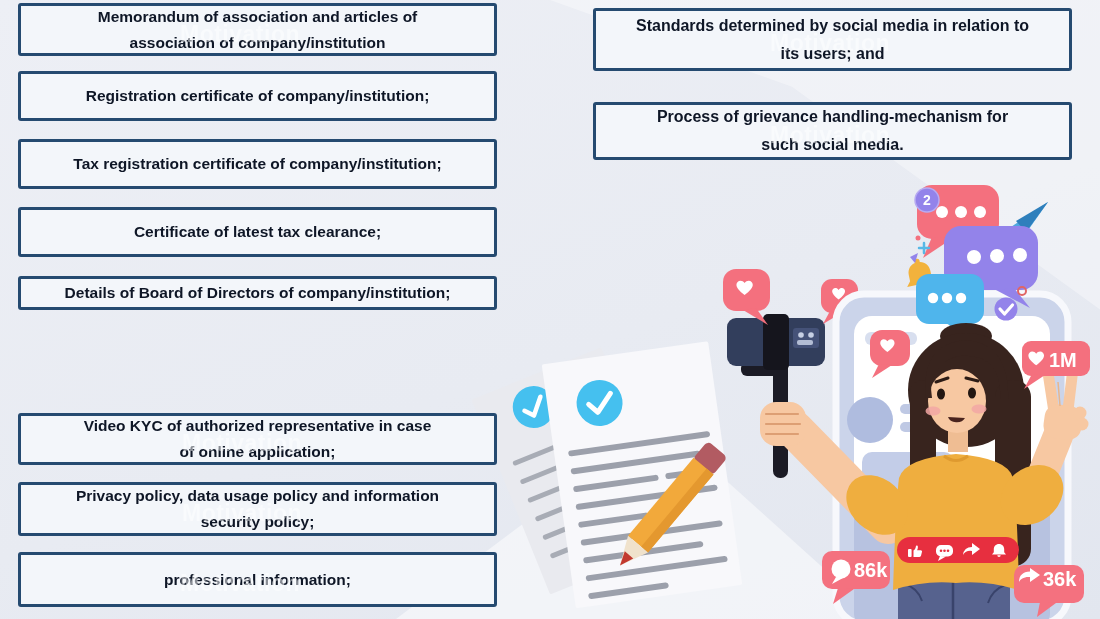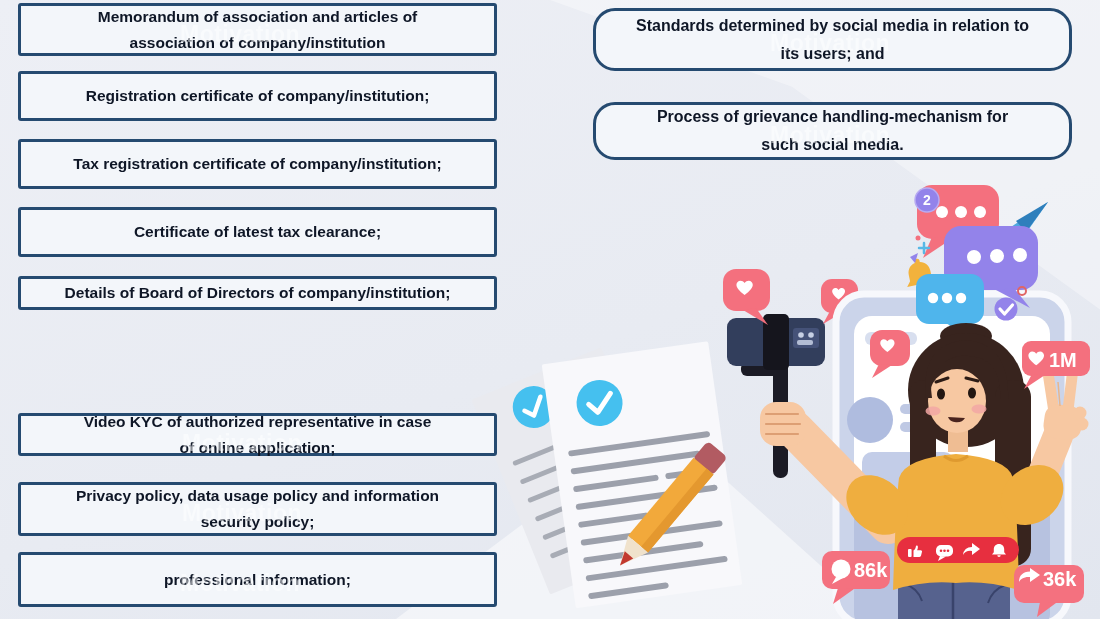--- a/index.html
+++ b/index.html
@@ -13,21 +13,21 @@
   .bg-wedge2{clip-path:polygon(50% 0,100% 0,100% 50%,72% 14%);background:rgba(255,255,255,.35);}
   .illustration{position:absolute;left:0;top:0;z-index:1;pointer-events:none;}
   .box{
     position:absolute;box-sizing:border-box;
     background:#f3f6fa;border:3px solid #254a70;border-radius:3px;
     display:flex;flex-direction:column;justify-content:center;align-items:center;
     text-align:center;font-weight:700;color:#0e1626;z-index:2;
   }
   .box .ln{white-space:nowrap;}
   .box.left{left:2px;width:479px;font-size:15.5px;line-height:26px;margin-left:16px;}
-  .box.right{left:593px;width:479px;font-size:16px;line-height:28px;border-radius:22px;}
+  .box.right{left:593px;width:479px;font-size:16px;line-height:28px;}
   .wm{
     position:absolute;transform:translate(-50%,-50%);z-index:5;pointer-events:none;
     color:rgba(255,255,255,.5);font-weight:700;font-size:23px;letter-spacing:.5px;
   }
   svg text{font-family:"Liberation Sans","DejaVu Sans",sans-serif;font-weight:700;}
 </style>
 </head>
 <body>
 
 <div class="stage">
@@ -260,21 +260,21 @@
   </div>
   <div class="box left" style="top:139px;height:50px">
     <div class="ln">Tax registration certificate of company/institution;</div>
   </div>
   <div class="box left" style="top:207px;height:50px">
     <div class="ln">Certificate of latest tax clearance;</div>
   </div>
   <div class="box left" style="top:276px;height:34px">
     <div class="ln">Details of Board of Directors of company/institution;</div>
   </div>
-  <div class="box left" style="top:413px;height:43px">
+  <div class="box left" style="top:413px;height:52px">
     <div class="ln">Video KYC of authorized representative in case</div>
     <div class="ln">of online application;</div>
   </div>
   <div class="box left" style="top:482px;height:54px">
     <div class="ln">Privacy policy, data usage policy and information</div>
     <div class="ln">security policy;</div>
   </div>
   <div class="box left" style="top:552px;height:55px">
     <div class="ln">professional information;</div>
   </div>

